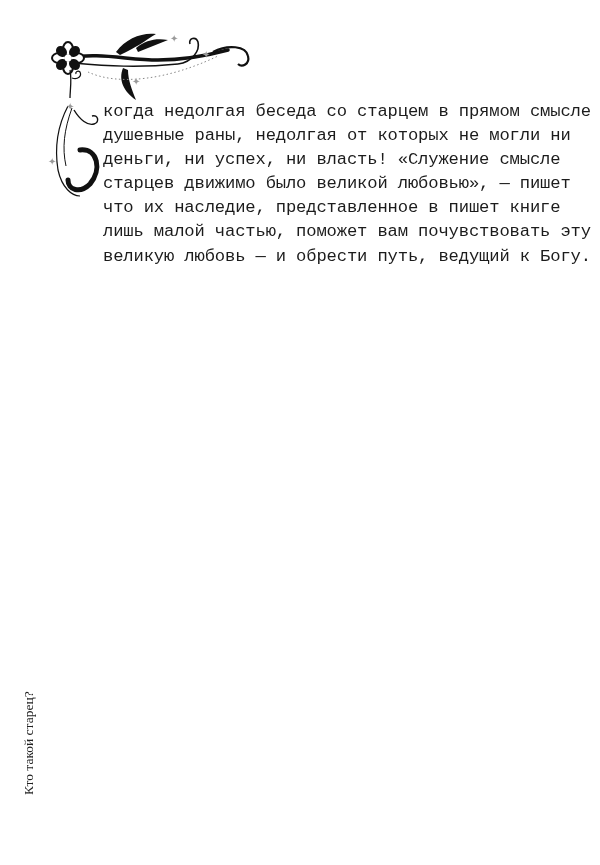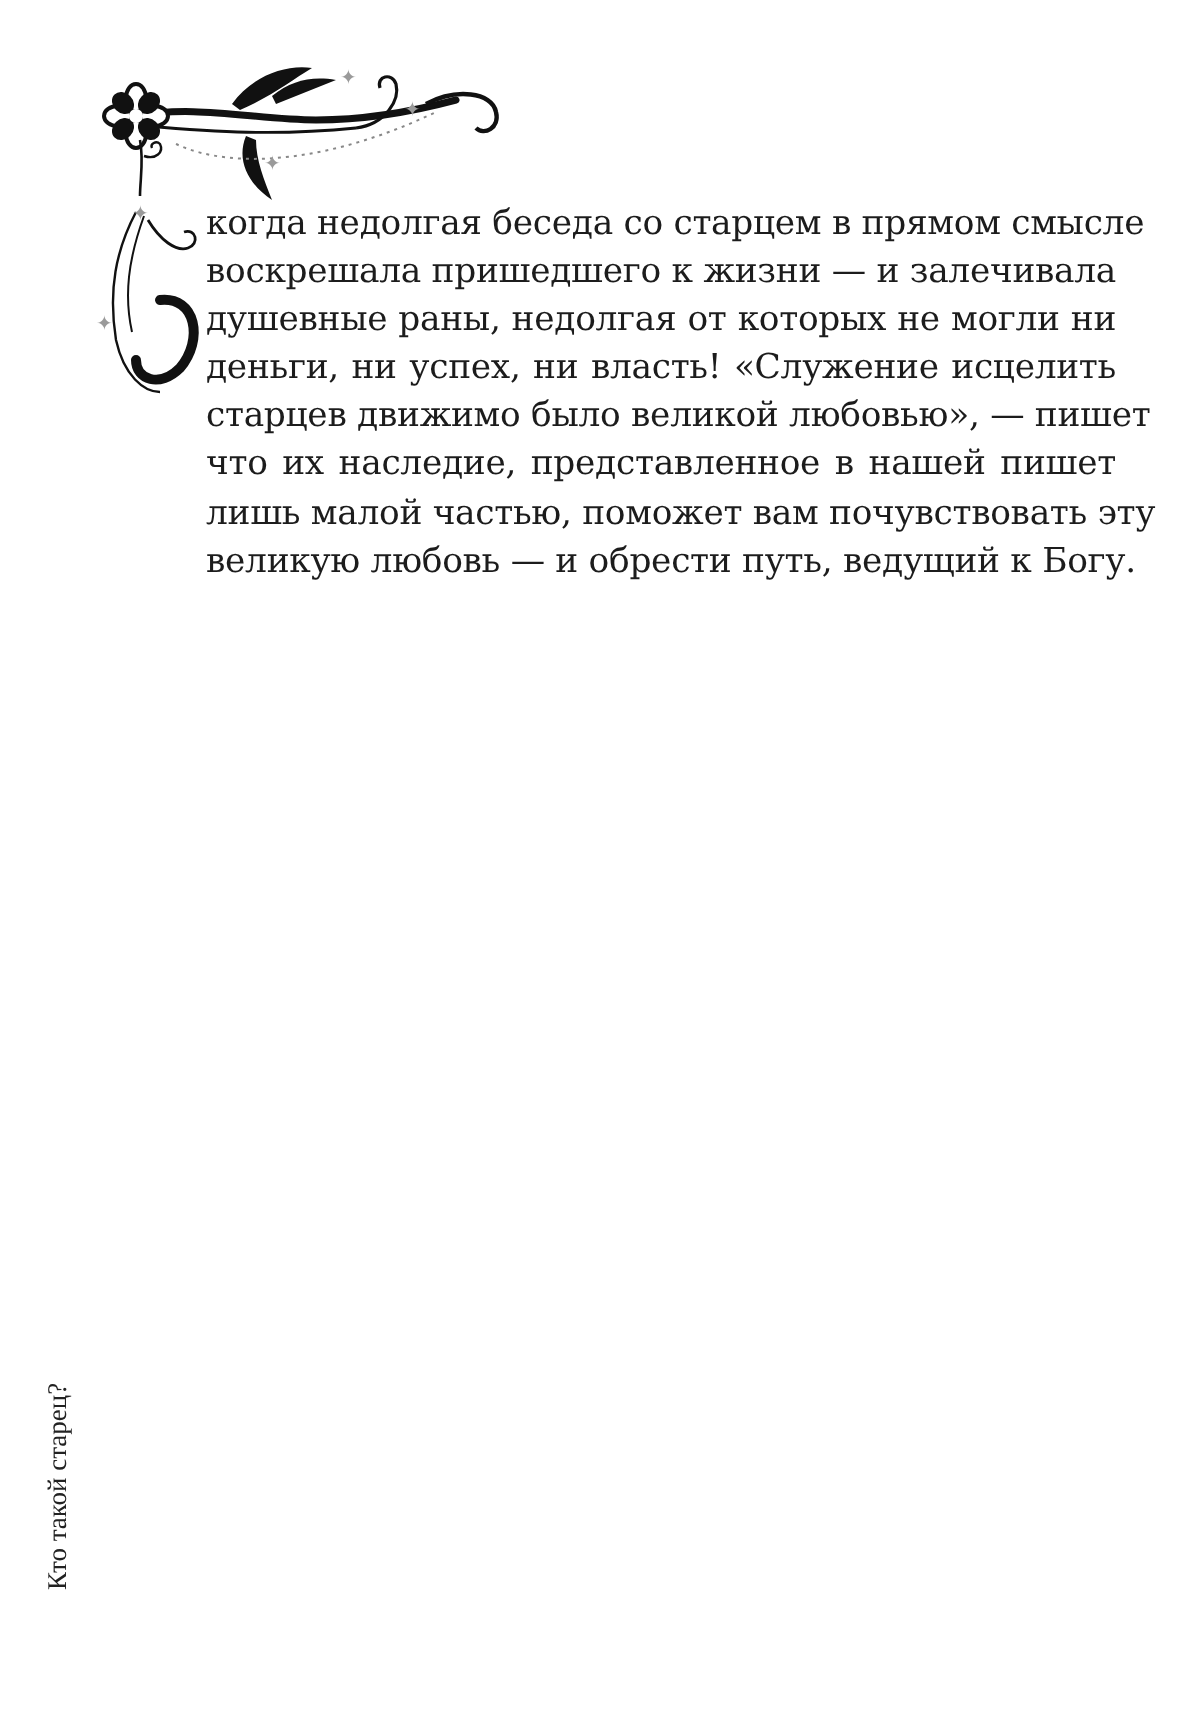--- a/index.html
+++ b/index.html
@@ -36,20 +36,21 @@
       line-height: 24.1px;
       letter-spacing: -0.15px;
       color: #1c1c1c;
     }
     .body-text .line {
       display: block;
       white-space: nowrap;
       text-align: justify;
       text-align-last: justify;
       height: 24.1px;
+      font-family: Liberation Mono, monospace;
     }
     .body-text .line.last {
       text-align-last: left;
     }
     .running-head {
       position: absolute;
       left: 21px;
       top: 795px;
       transform-origin: 0 0;
       transform: rotate(-90deg);
@@ -105,24 +106,23 @@
       <text x="142" y="12">✦</text>
       <text x="174" y="28">✦</text>
       <text x="104" y="55">✦</text>
       <text x="38" y="80">✦</text>
       <text x="20" y="135">✦</text>
     </g>
   </svg>
 
   <div class="body-text">
     <span class="line">когда недолгая беседа со старцем в прямом смысле</span>
-    <span class="line">воскрешала пришедшего к жизни — и залечивала</span>
     <span class="line">душевные раны, недолгая от которых не могли ни</span>
-    <span class="line">деньги, ни успех, ни власть! «Служение исцелить</span>
+    <span class="line">деньги, ни успех, ни власть! «Служение смысле</span>
     <span class="line">старцев движимо было великой любовью», — пишет</span>
-    <span class="line">что их наследие, представленное в нашей пишет</span>
+    <span class="line">что их наследие, представленное в пишет книге</span>
     <span class="line">лишь малой частью, поможет вам почувствовать эту</span>
     <span class="line last">великую любовь — и обрести путь, ведущий к Богу.</span>
   </div>
 
   <div class="running-head">Кто такой старец?</div>
 
 </div>
 
 </body></html>

